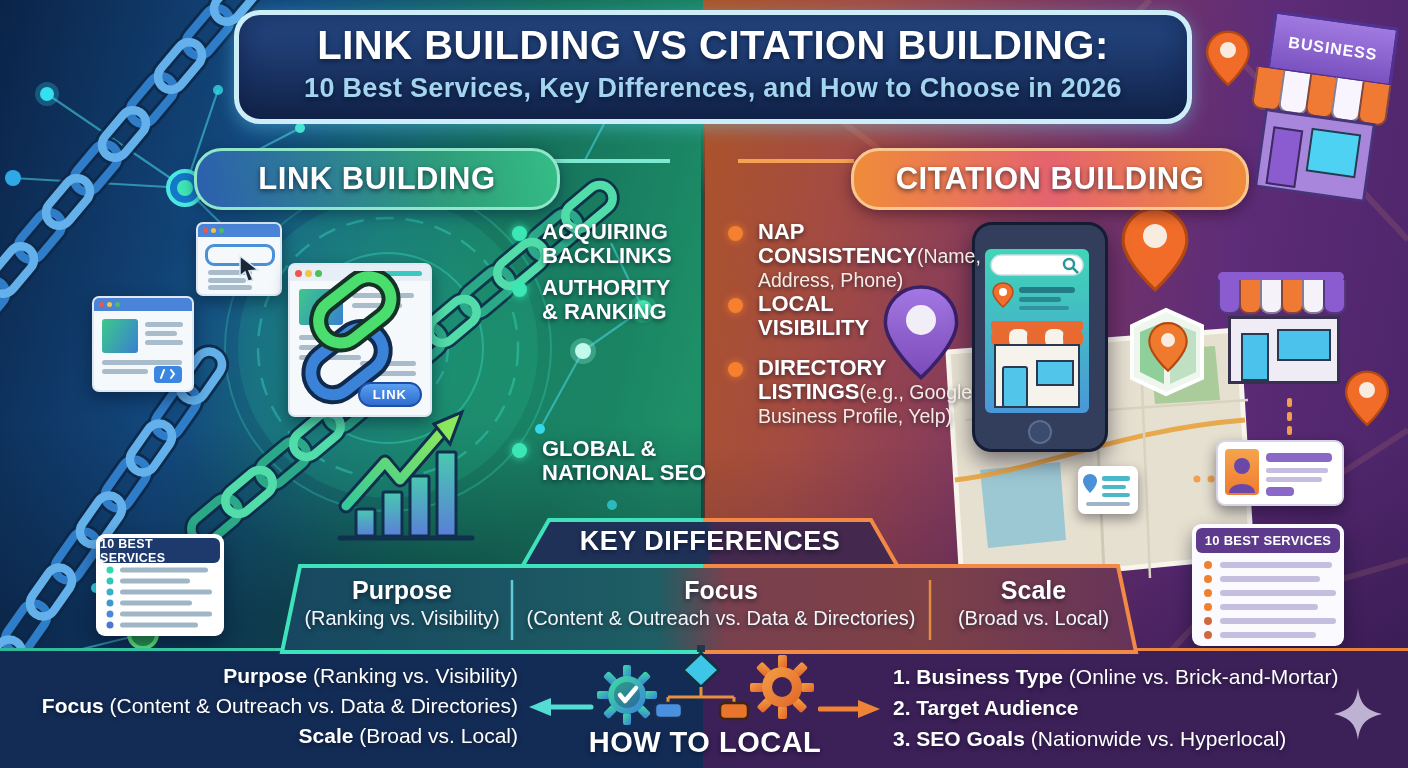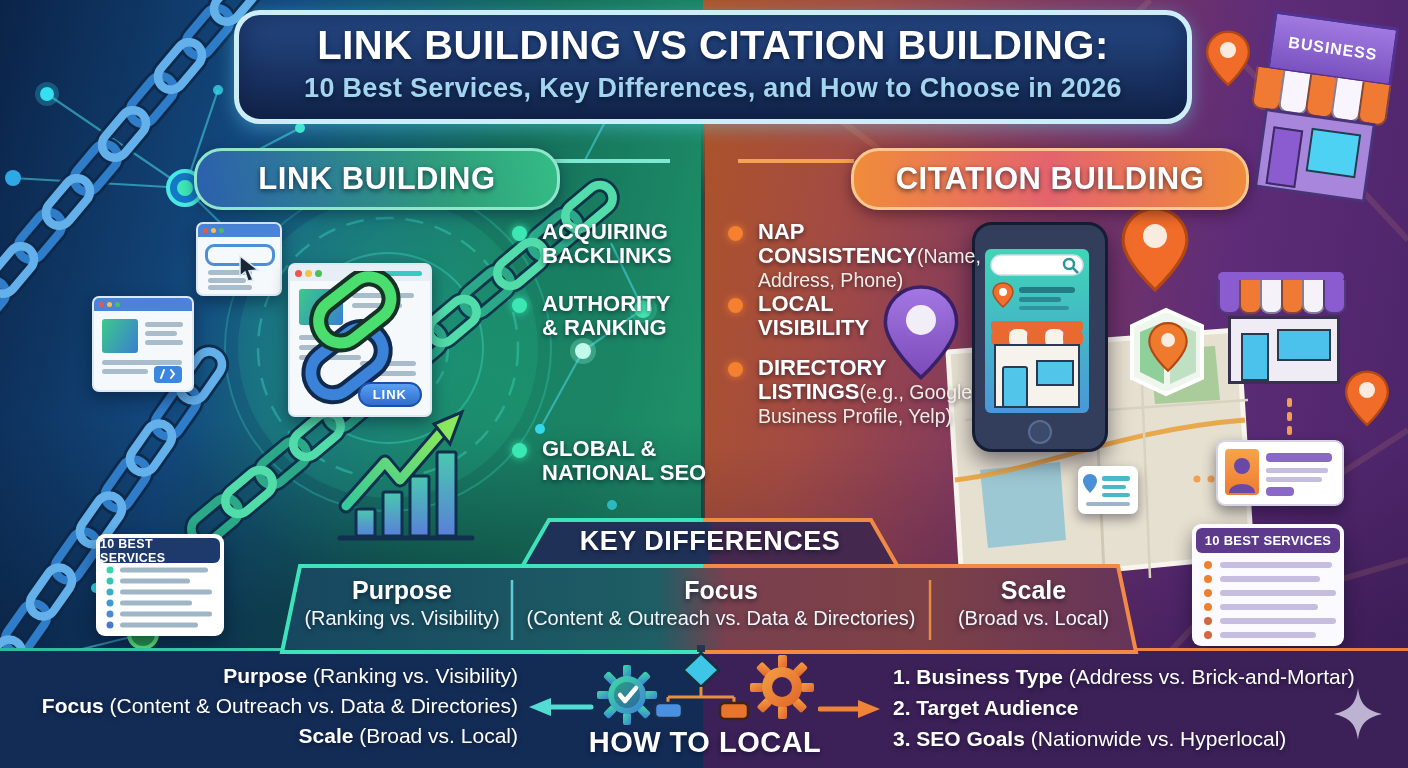--- a/index.html
+++ b/index.html
@@ -519,21 +519,21 @@
 
   <div class="abs conn-l"></div>
   <div class="abs conn-r"></div>
   <div class="abs pill pill-left ts">LINK BUILDING</div>
   <div class="abs pill pill-right ts">CITATION BUILDING</div>
 
   <div class="bullet ts" style="left:512px;top:220px;width:175px">
     <span class="dot dot-teal"></span>
     <span class="bb">ACQUIRING BACKLINKS</span>
   </div>
-  <div class="bullet ts" style="left:512px;top:292px;width:140px">
+  <div class="bullet ts" style="left:512px;top:276px;width:140px">
     <span class="dot dot-teal"></span>
     <span class="bb">AUTHORITY &amp; RANKING</span>
   </div>
   <div class="bullet ts" style="left:512px;top:437px;width:180px">
     <span class="dot dot-teal"></span>
     <span class="bb">GLOBAL &amp; NATIONAL SEO</span>
   </div>
 
   <div class="bullet ts" style="left:728px;top:220px;width:230px">
     <span class="dot dot-orange"></span>
@@ -625,21 +625,21 @@
   </svg>
 
   <svg class="abs" style="left:818px;top:698px" width="64" height="22" viewBox="0 0 64 22">
     <path d="M2 11 H44" stroke="#f08436" stroke-width="5" stroke-linecap="round"></path>
     <polygon points="62,11 40,2 40,20" fill="#f08436"></polygon>
   </svg>
 
   <div class="abs htc ts">HOW TO LOCAL</div>
 
   <div class="abs br-list ts">
-    <div><span class="row-b">1. Business Type</span><span class="row-n"> (Address vs. Brick-and-Mortar)</span></div>
+    <div><span class="row-b">1. Business Type</span><span class="row-n"> (Online vs. Brick-and-Mortar)</span></div>
     <div><span class="row-b">2. Target Audience</span><span class="row-n"></span></div>
     <div><span class="row-b">3. SEO Goals</span><span class="row-n"> (Nationwide vs. Hyperlocal)</span></div>
   </div>
 
   <svg class="abs" style="left:1330px;top:688px" width="56" height="52" viewBox="0 0 56 52">
     <path d="M28,0 C30,16 36,22 52,26 C36,30 30,36 28,52 C26,36 20,30 4,26 C20,22 26,16 28,0 Z" fill="#cabfdc" opacity=".92"></path>
   </svg>
 
 </div>
 

